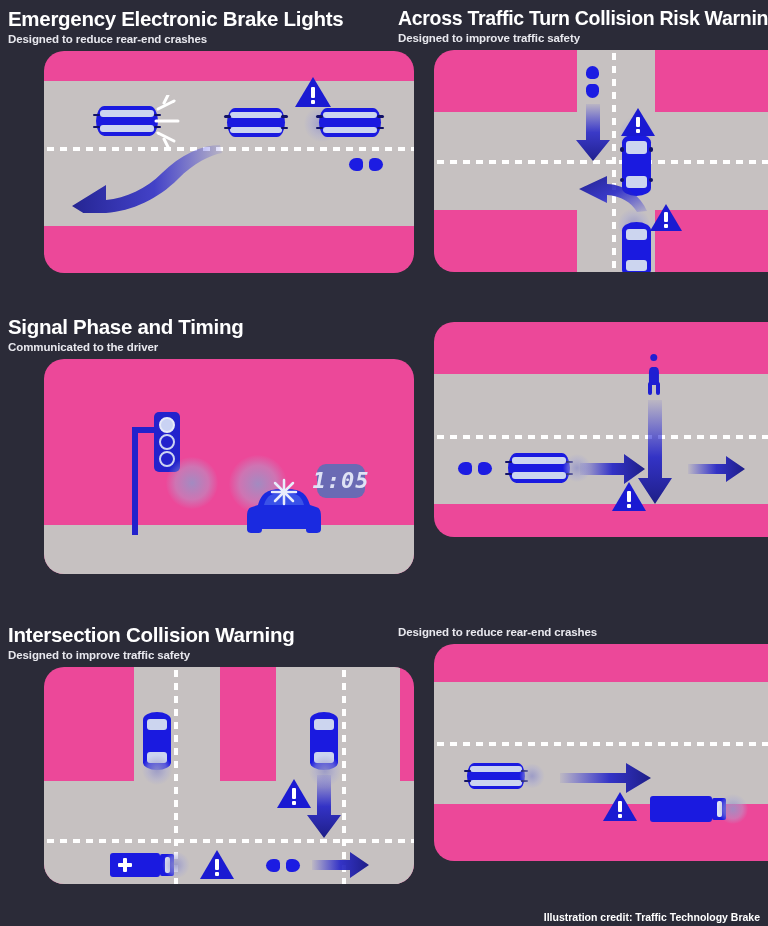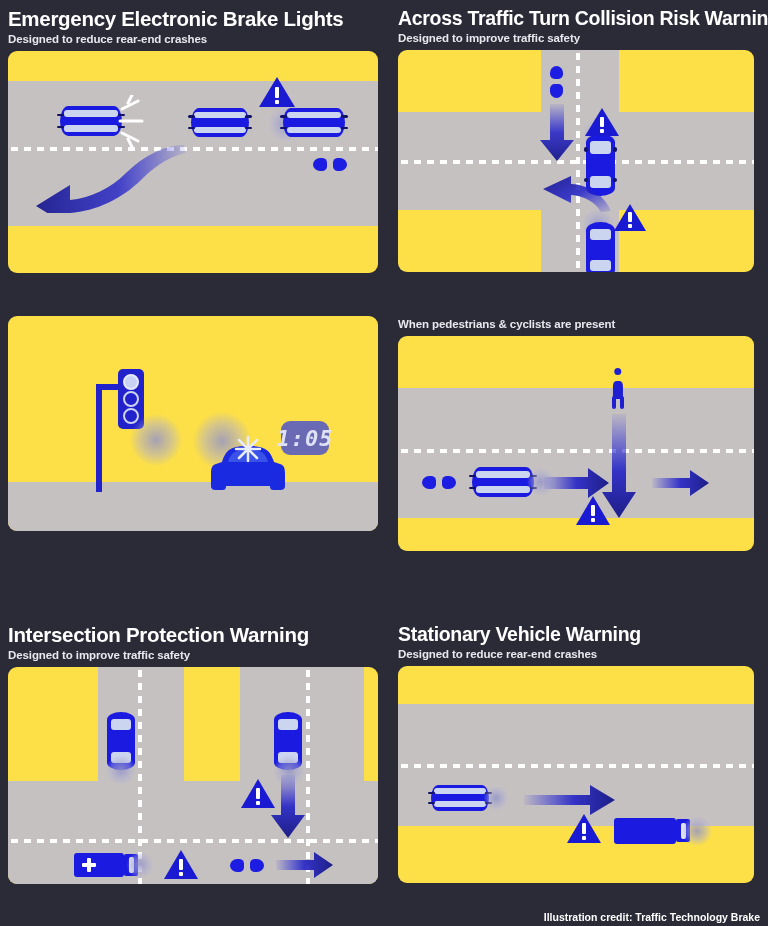--- a/index.html
+++ b/index.html
@@ -34,24 +34,25 @@
     color:#e8e8ee;
     font-size:11.5px;
     font-weight:bold;
     letter-spacing:-0.1px;
     margin-top:2px;
     white-space:nowrap;
   }
 
   .panel {
     position:relative;
-    background:#fde047;
-    border-radius:9px;
+    background:#ec4899;
+    border-radius:20px;
     overflow:hidden;
     width:100%;
+    margin-left:36px;
   }
   .p-a { height:222px; }
   .p-b { height:215px; }
   .p-c { height:217px; }
 
   
   .band-h { position:absolute; left:0; width:100%; background:#c6c1c1; }
   .band-v { position:absolute; top:0; height:100%; background:#c6c1c1; }
   .dash-h {
     position:absolute; left:0; width:100%; height:4px;
@@ -327,20 +328,24 @@
         <svg viewBox="0 0 34 31">
           <path d="M17 2 L33 29 L1 29 Z" fill="#1a1ad2"></path>
           <rect x="15" y="10" width="4" height="10" fill="#ffffff" rx="1"></rect>
           <rect x="15" y="22" width="4" height="4" fill="#ffffff" rx="1"></rect>
         </svg>
       </div>
     </div>
   </div>
 
   <div class="cell left">
+    <div class="head">
+      <div class="title">Signal Phase and Timing</div>
+      <div class="subtitle">Communicated to the driver</div>
+    </div>
     <div class="panel p-b">
       <div class="band-h" style="top:166px;height:55px;"></div>
 
       <div class="tl-pole" style="left:88px;top:68px;width:6px;height:108px;"></div>
       <div class="tl-pole" style="left:88px;top:68px;width:26px;height:6px;border-radius:3px 3px 0 0;"></div>
       <div class="tl-box" style="left:110px;top:53px;width:26px;height:60px;">
         <div class="tl-lamp on"></div>
         <div class="tl-lamp"></div>
         <div class="tl-lamp"></div>
       </div>
@@ -363,21 +368,20 @@
           </g>
         </svg>
       </div>
 
       <div class="timer" style="left:273px;top:105px;width:48px;height:34px;">1:05</div>
     </div>
   </div>
 
   <div class="cell right">
     <div class="head">
-      <div class="subtitle">When pedestrians &amp; cyclists are present</div>
     </div>
     <div class="panel p-b">
       <div class="band-h" style="top:52px;height:130px;"></div>
       <div class="dash-h" style="top:113px;"></div>
 
       <div class="ped" style="left:209px;top:32px;width:22px;height:40px;">
         <div class="head"></div>
           <div class="torso"></div>
         <div class="leg l1"></div>
           <div class="leg l2"></div>
@@ -443,21 +447,21 @@
           <path d="M18 2 L35 31 L1 31 Z" fill="#1a1ad2"></path>
           <rect x="16" y="11" width="4" height="11" fill="#ffffff" rx="1"></rect>
           <rect x="16" y="24" width="4" height="4" fill="#ffffff" rx="1"></rect>
         </svg>
       </div>
     </div>
   </div>
 
   <div class="cell left">
     <div class="head">
-      <div class="title">Intersection Protection Warning</div>
+      <div class="title">Intersection Collision Warning</div>
       <div class="subtitle">Designed to improve traffic safety</div>
     </div>
     <div class="panel p-c">
       <div class="band-v" style="left:90px;width:86px;"></div>
       <div class="band-v" style="left:232px;width:124px;"></div>
       <div class="band-h" style="top:114px;height:103px;"></div>
       <div class="dash-v" style="left:130px;"></div>
       <div class="dash-v" style="left:298px;"></div>
       <div class="dash-h" style="top:172px;"></div>
 
@@ -526,21 +530,20 @@
               </linearGradient>
             </defs>
           <path d="M0 9 L38 9 L38 1 L57 14 L38 27 L38 19 L0 19 Z" fill="url(#g8)"></path>
         </svg>
       </div>
     </div>
   </div>
 
   <div class="cell right">
     <div class="head">
-      <div class="title">Stationary Vehicle Warning</div>
       <div class="subtitle">Designed to reduce  rear-end crashes</div>
     </div>
     <div class="panel p-c">
       <div class="band-h" style="top:38px;height:122px;"></div>
       <div class="dash-h" style="top:98px;"></div>
 
       <div class="car-td" style="left:33px;top:119px;width:58px;height:26px;">
         <div class="body"></div>
           <div class="wshield ws1"></div>
           <div class="wshield ws2"></div>

